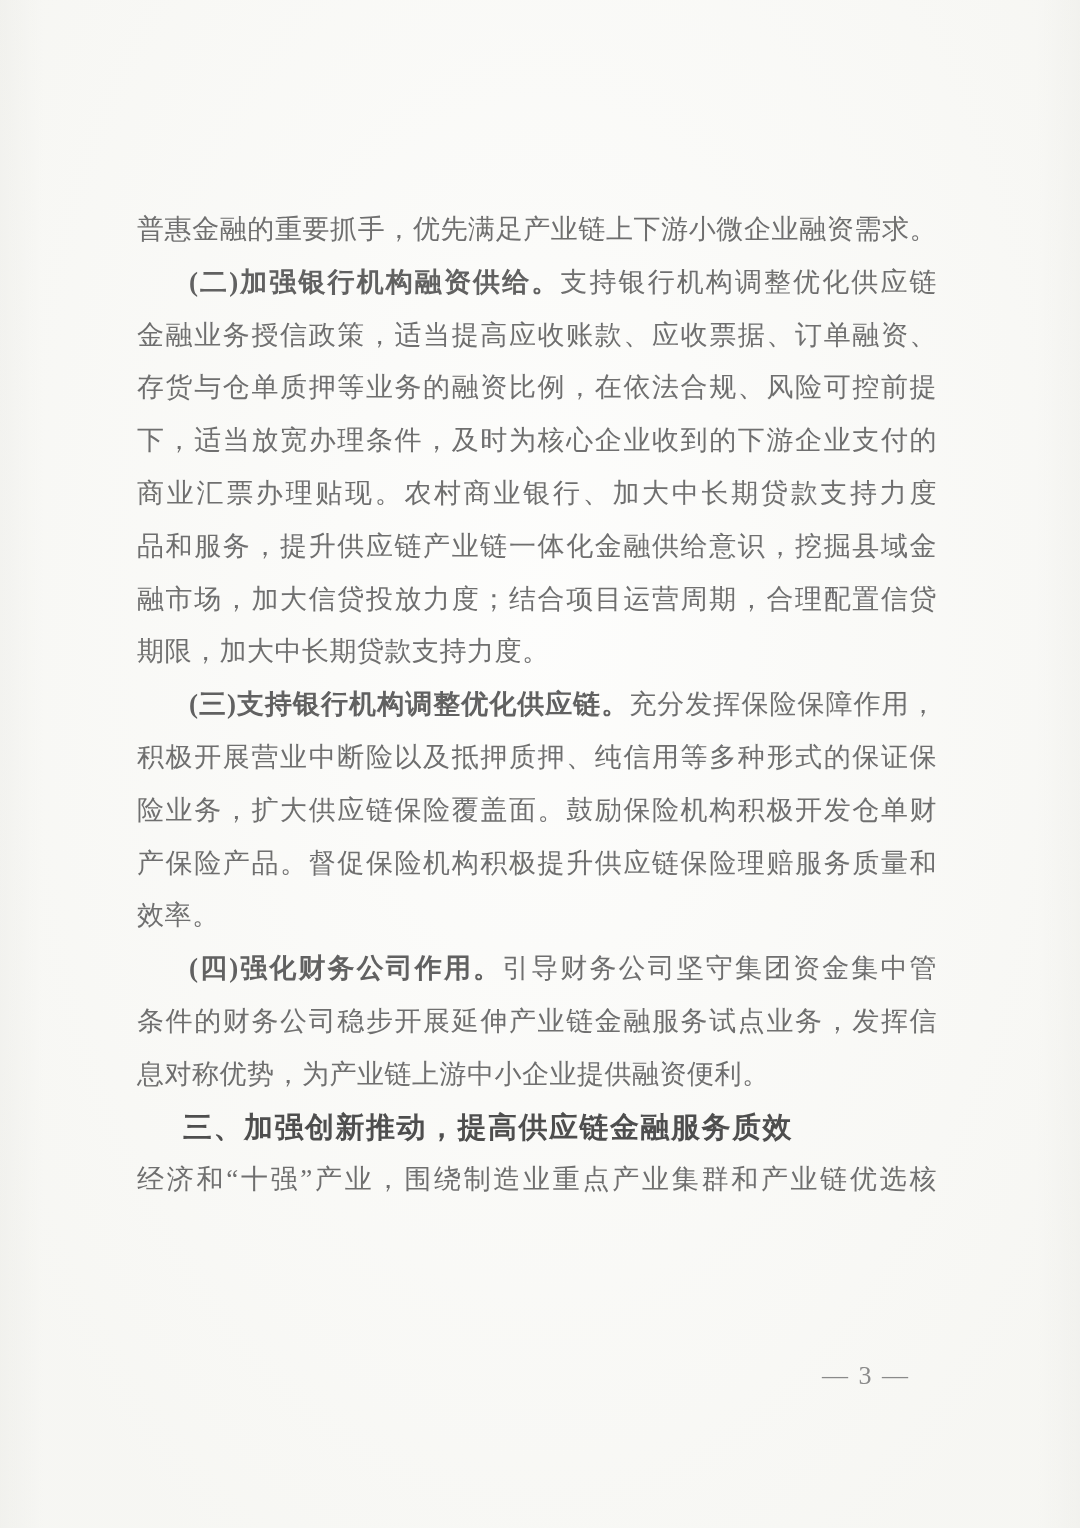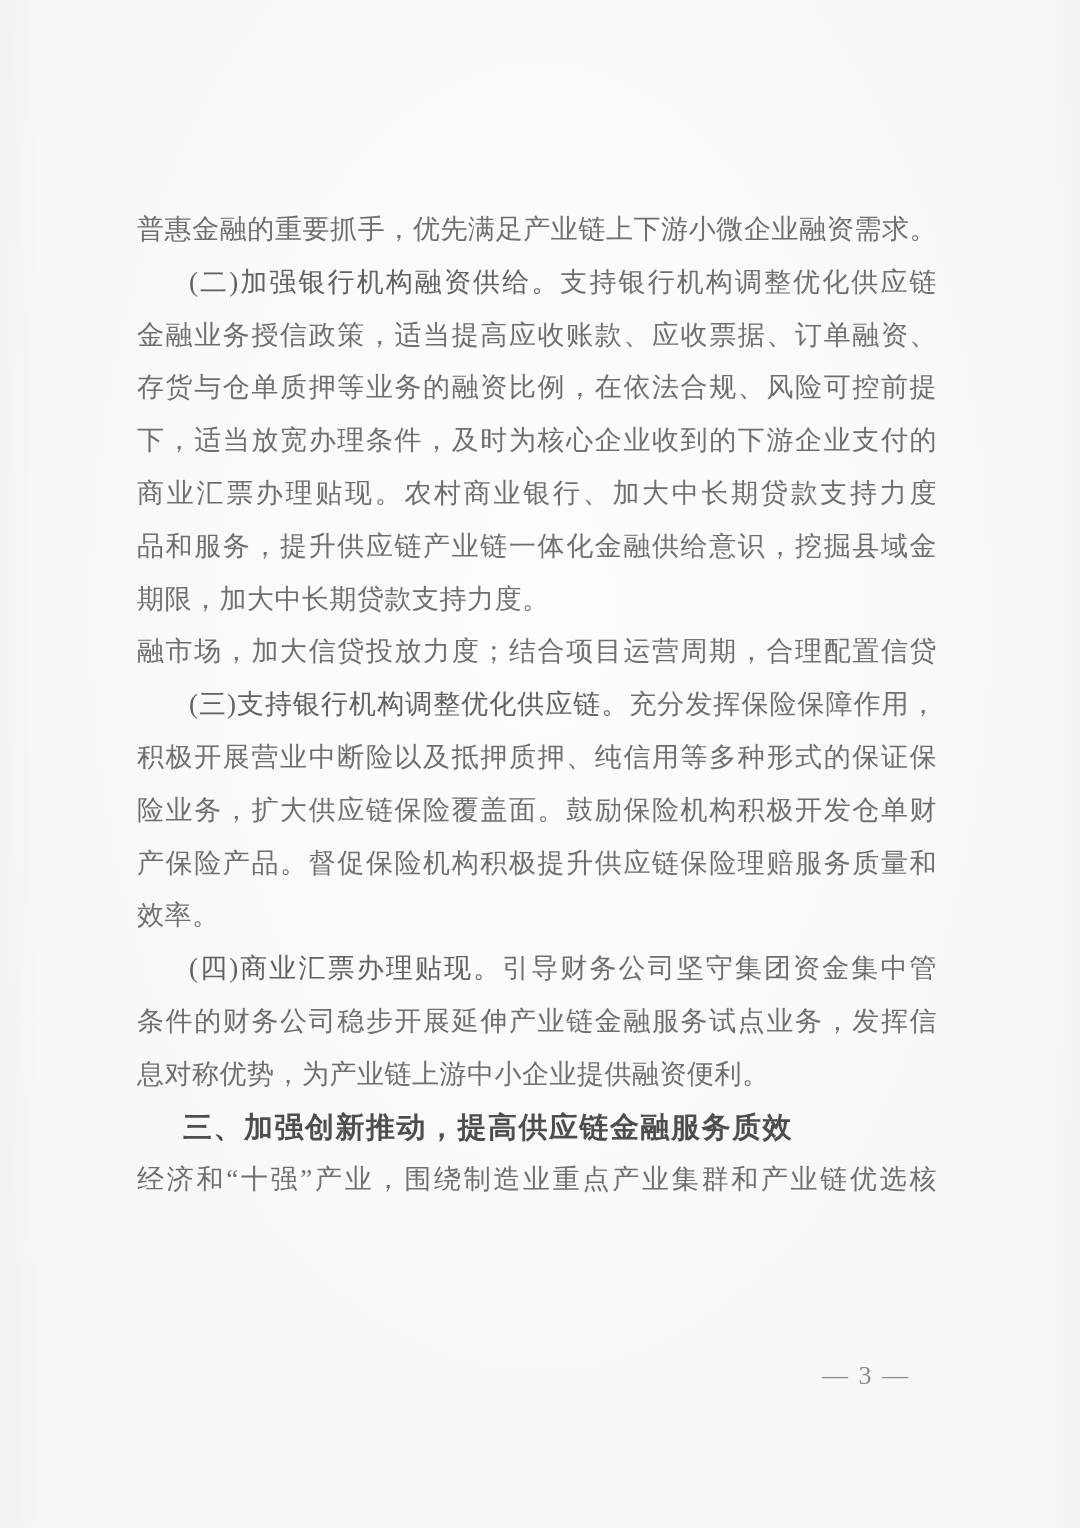--- a/index.html
+++ b/index.html
@@ -37,21 +37,21 @@
     letter-spacing: 0.5px;
   }
   .line.para-end {
     text-align: left;
     text-align-last: left;
   }
   .line.indent {
     text-indent: 52px;
   }
   .lead {
-    font-weight: 400;
+    font-weight: 700;
     color: #616161;
   }
   .line.heading {
     font-family: "Liberation Sans", "DejaVu Sans", sans-serif;
     font-weight: 700;
     color: #4e4e4e;
     font-size: 29px;
     text-align: center;
     text-align-last: left;
     text-indent: 46px;
@@ -78,33 +78,33 @@
 
   <div class="line">普惠金融的重要抓手，优先满足产业链上下游小微企业融资需求。</div>
 
   <div class="line indent"><span class="lead">(二)加强银行机构融资供给。</span><span>支持银行机构调整优化供应链</span></div>
 
   <div class="line">金融业务授信政策，适当提高应收账款、应收票据、订单融资、</div>
   <div class="line">存货与仓单质押等业务的融资比例，在依法合规、风险可控前提</div>
   <div class="line">下，适当放宽办理条件，及时为核心企业收到的下游企业支付的</div>
   <div class="line">商业汇票办理贴现。农村商业银行、加大中长期贷款支持力度</div>
   <div class="line">品和服务，提升供应链产业链一体化金融供给意识，挖掘县域金</div>
+  <div class="line">融市场，加大信贷投放力度；结合项目运营周期，合理配置信贷</div>
+
   <div class="line para-end">期限，加大中长期贷款支持力度。</div>
-
-  <div class="line">融市场，加大信贷投放力度；结合项目运营周期，合理配置信贷</div>
 
   <div class="line indent"><span class="lead">(三)支持银行机构调整优化供应链。</span><span>充分发挥保险保障作用，</span></div>
 
   <div class="line">积极开展营业中断险以及抵押质押、纯信用等多种形式的保证保</div>
   <div class="line">险业务，扩大供应链保险覆盖面。鼓励保险机构积极开发仓单财</div>
   <div class="line">产保险产品。督促保险机构积极提升供应链保险理赔服务质量和</div>
 
   <div class="line para-end">效率。</div>
 
-  <div class="line indent"><span class="lead">(四)商业汇票办理贴现。</span><span>引导财务公司坚守集团资金集中管</span></div>
+  <div class="line indent"><span class="lead">(四)强化财务公司作用。</span><span>引导财务公司坚守集团资金集中管</span></div>
 
   <div class="line">条件的财务公司稳步开展延伸产业链金融服务试点业务，发挥信</div>
 
   <div class="line para-end">息对称优势，为产业链上游中小企业提供融资便利。</div>
 
   <div class="line heading">三、加强创新推动，提高供应链金融服务质效</div>
 
 
   <div class="line">经济和“十强”产业，围绕制造业重点产业集群和产业链优选核</div>
 

